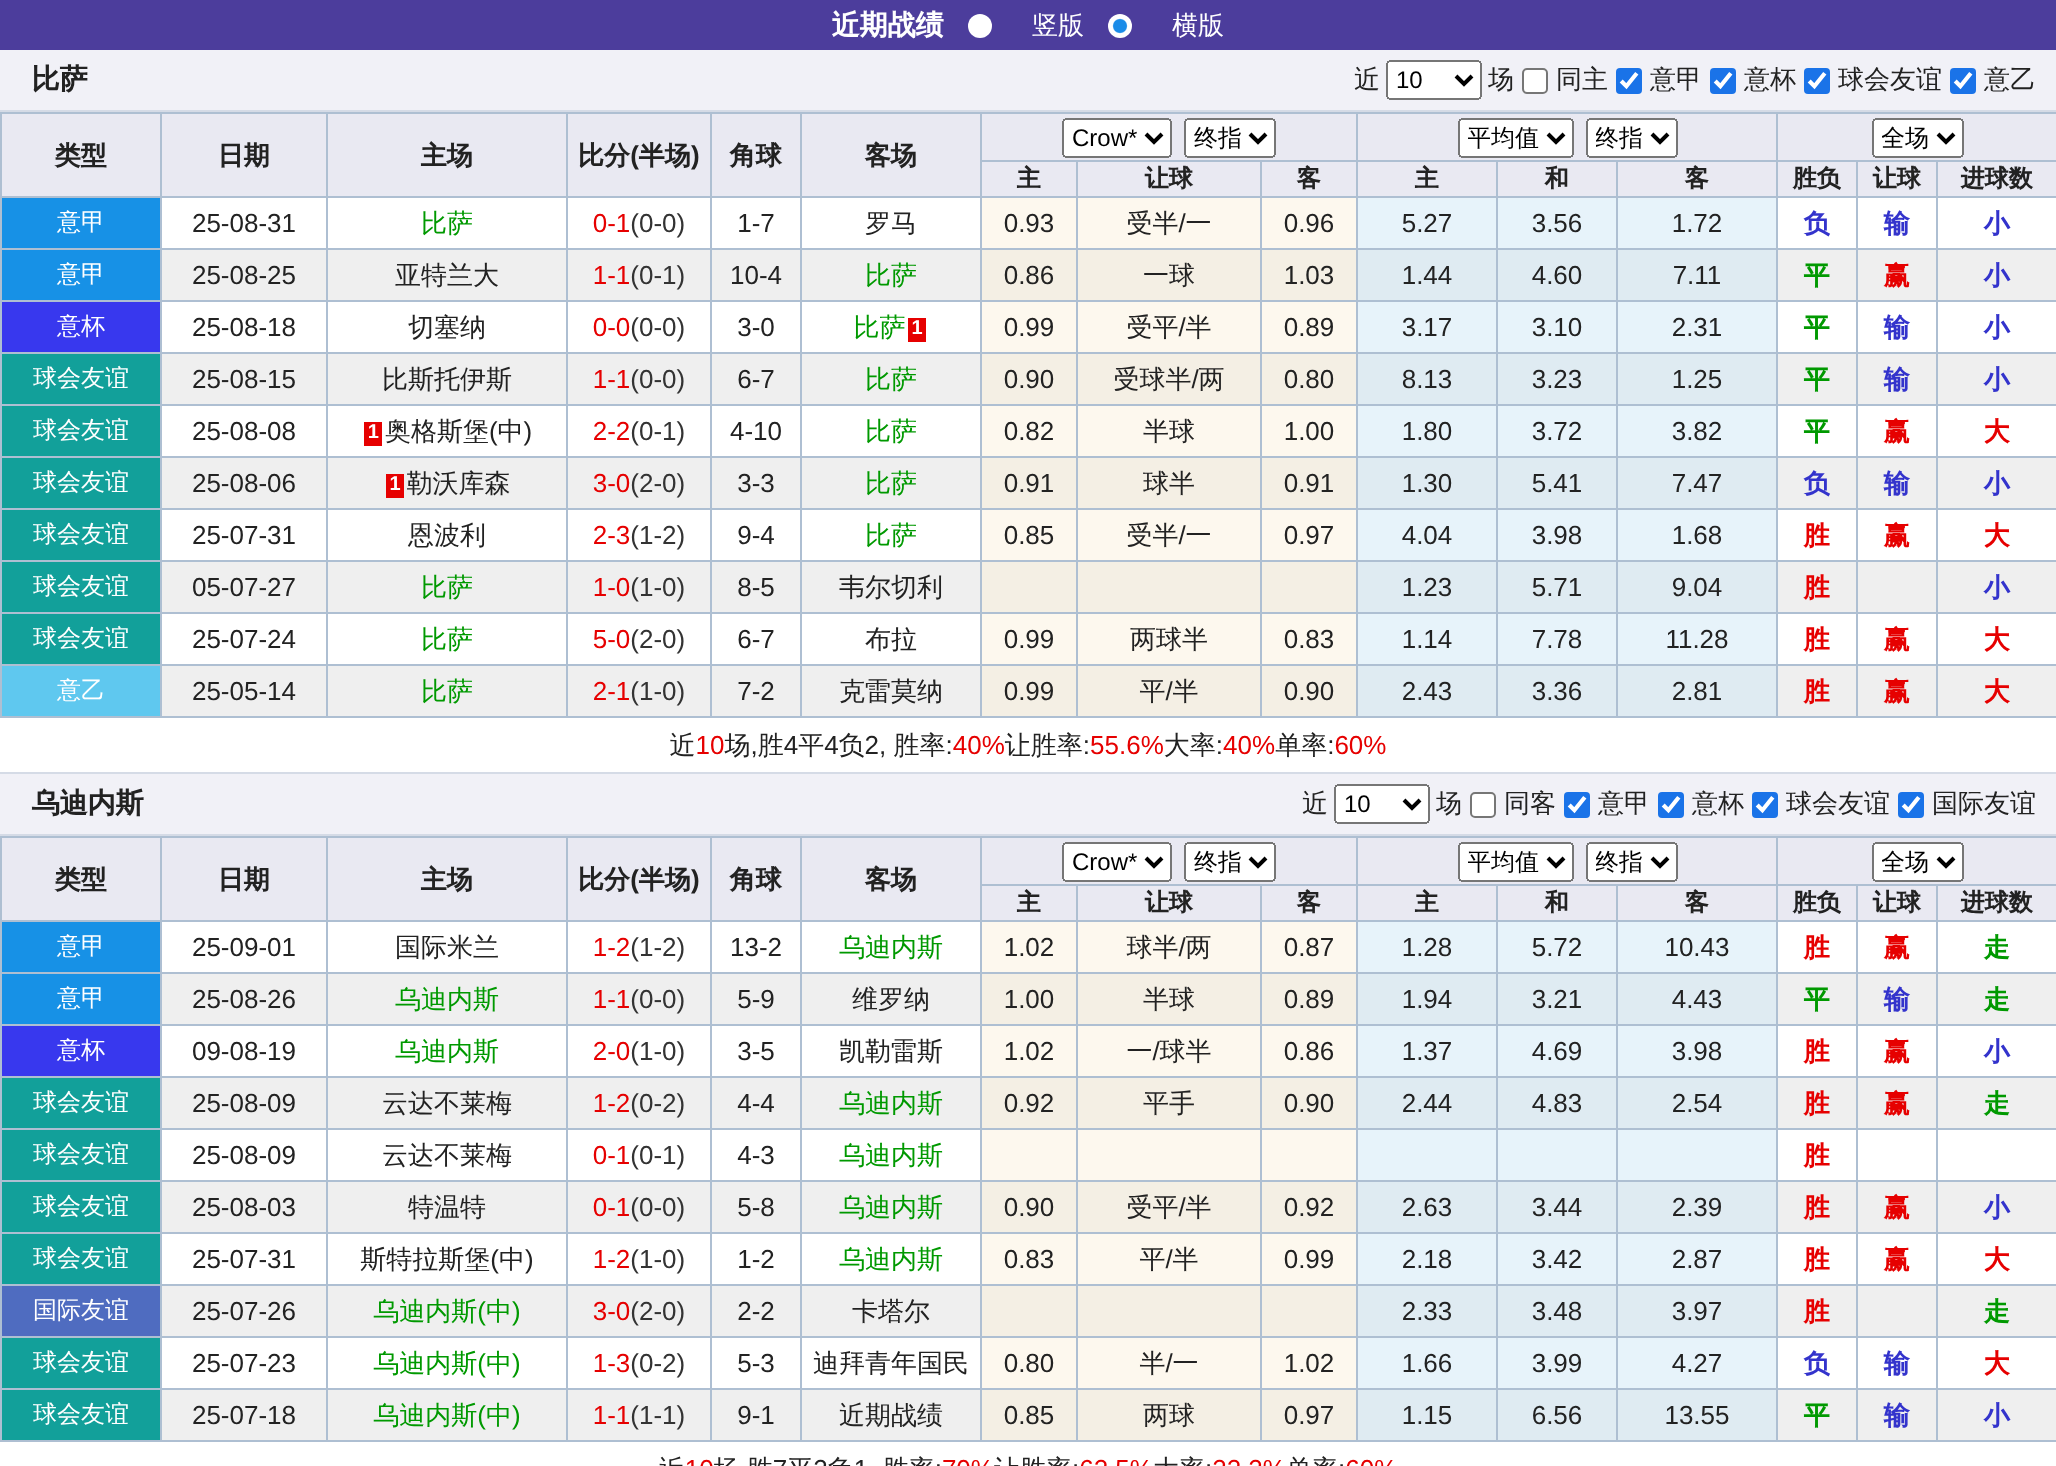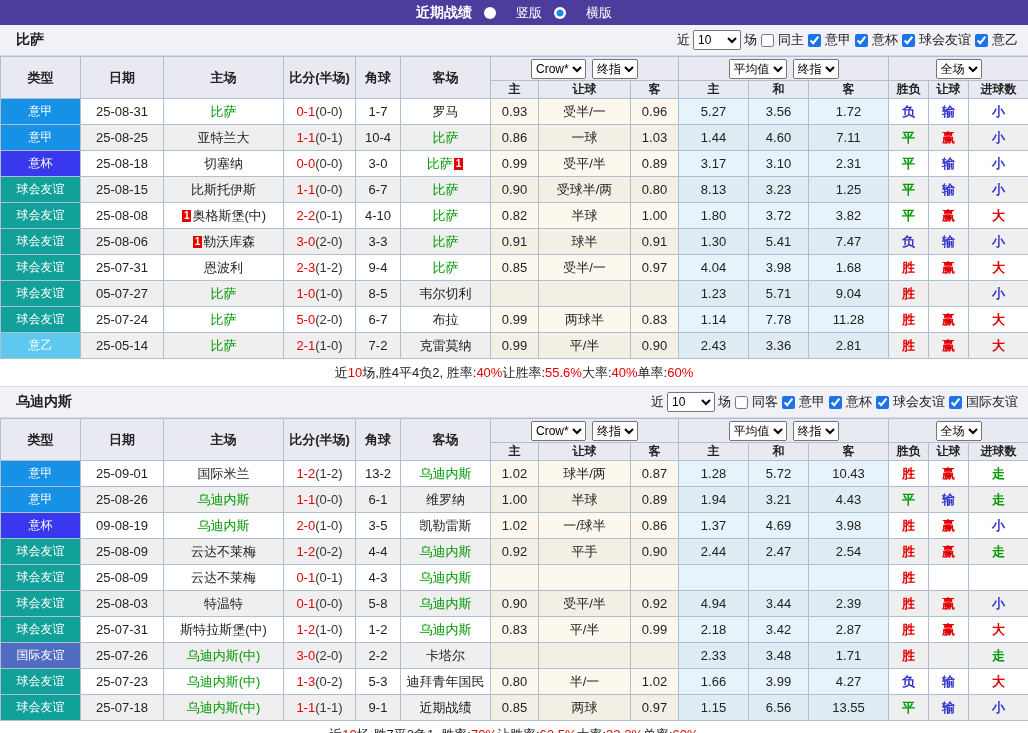--- a/index.html
+++ b/index.html
@@ -418,21 +418,21 @@
           <td class="g-avg">10.43</td>
           <td class="res red">胜</td>
           <td class="res red">赢</td>
           <td class="res green">走</td>
         </tr>
         <tr>
           <td class="type" style="--tc: #1791e6;">意甲</td>
           <td>25-08-26</td>
           <td><span class="hl">乌迪内斯</span></td>
           <td><span class="score-ft">1-1</span><span class="score-half">(0-0)</span></td>
-          <td>6-1</td>
+          <td>5-9</td>
           <td><span>维罗纳</span></td>
           <td class="g-odds">1.00</td>
           <td class="g-odds">半球</td>
           <td class="g-odds">0.89</td>
           <td class="g-avg">1.94</td>
           <td class="g-avg">3.21</td>
           <td class="g-avg">4.43</td>
           <td class="res green">平</td>
           <td class="res blue">输</td>
           <td class="res green">走</td>
@@ -458,21 +458,21 @@
           <td class="type" style="--tc: #12a09a;">球会友谊</td>
           <td>25-08-09</td>
           <td><span>云达不莱梅</span></td>
           <td><span class="score-ft">1-2</span><span class="score-half">(0-2)</span></td>
           <td>4-4</td>
           <td><span class="hl">乌迪内斯</span></td>
           <td class="g-odds">0.92</td>
           <td class="g-odds">平手</td>
           <td class="g-odds">0.90</td>
           <td class="g-avg">2.44</td>
-          <td class="g-avg">2.47</td>
+          <td class="g-avg">4.83</td>
           <td class="g-avg">2.54</td>
           <td class="res red">胜</td>
           <td class="res red">赢</td>
           <td class="res green">走</td>
         </tr>
         <tr>
           <td class="type" style="--tc: #12a09a;">球会友谊</td>
           <td>25-08-09</td>
           <td><span>云达不莱梅</span></td>
           <td><span class="score-ft">0-1</span><span class="score-half">(0-1)</span></td>
@@ -491,21 +491,21 @@
         <tr>
           <td class="type" style="--tc: #12a09a;">球会友谊</td>
           <td>25-08-03</td>
           <td><span>特温特</span></td>
           <td><span class="score-ft">0-1</span><span class="score-half">(0-0)</span></td>
           <td>5-8</td>
           <td><span class="hl">乌迪内斯</span></td>
           <td class="g-odds">0.90</td>
           <td class="g-odds">受平/半</td>
           <td class="g-odds">0.92</td>
-          <td class="g-avg">4.94</td>
+          <td class="g-avg">2.63</td>
           <td class="g-avg">3.44</td>
           <td class="g-avg">2.39</td>
           <td class="res red">胜</td>
           <td class="res red">赢</td>
           <td class="res blue">小</td>
         </tr>
         <tr>
           <td class="type" style="--tc: #12a09a;">球会友谊</td>
           <td>25-07-31</td>
           <td><span>斯特拉斯堡(中)</span></td>
@@ -527,21 +527,21 @@
           <td>25-07-26</td>
           <td><span class="hl">乌迪内斯(中)</span></td>
           <td><span class="score-ft">3-0</span><span class="score-half">(2-0)</span></td>
           <td>2-2</td>
           <td><span>卡塔尔</span></td>
           <td class="g-odds"></td>
           <td class="g-odds"></td>
           <td class="g-odds"></td>
           <td class="g-avg">2.33</td>
           <td class="g-avg">3.48</td>
-          <td class="g-avg">1.71</td>
+          <td class="g-avg">3.97</td>
           <td class="res red">胜</td>
           <td class="res "></td>
           <td class="res green">走</td>
         </tr>
         <tr>
           <td class="type" style="--tc: #12a09a;">球会友谊</td>
           <td>25-07-23</td>
           <td><span class="hl">乌迪内斯(中)</span></td>
           <td><span class="score-ft">1-3</span><span class="score-half">(0-2)</span></td>
           <td>5-3</td>

